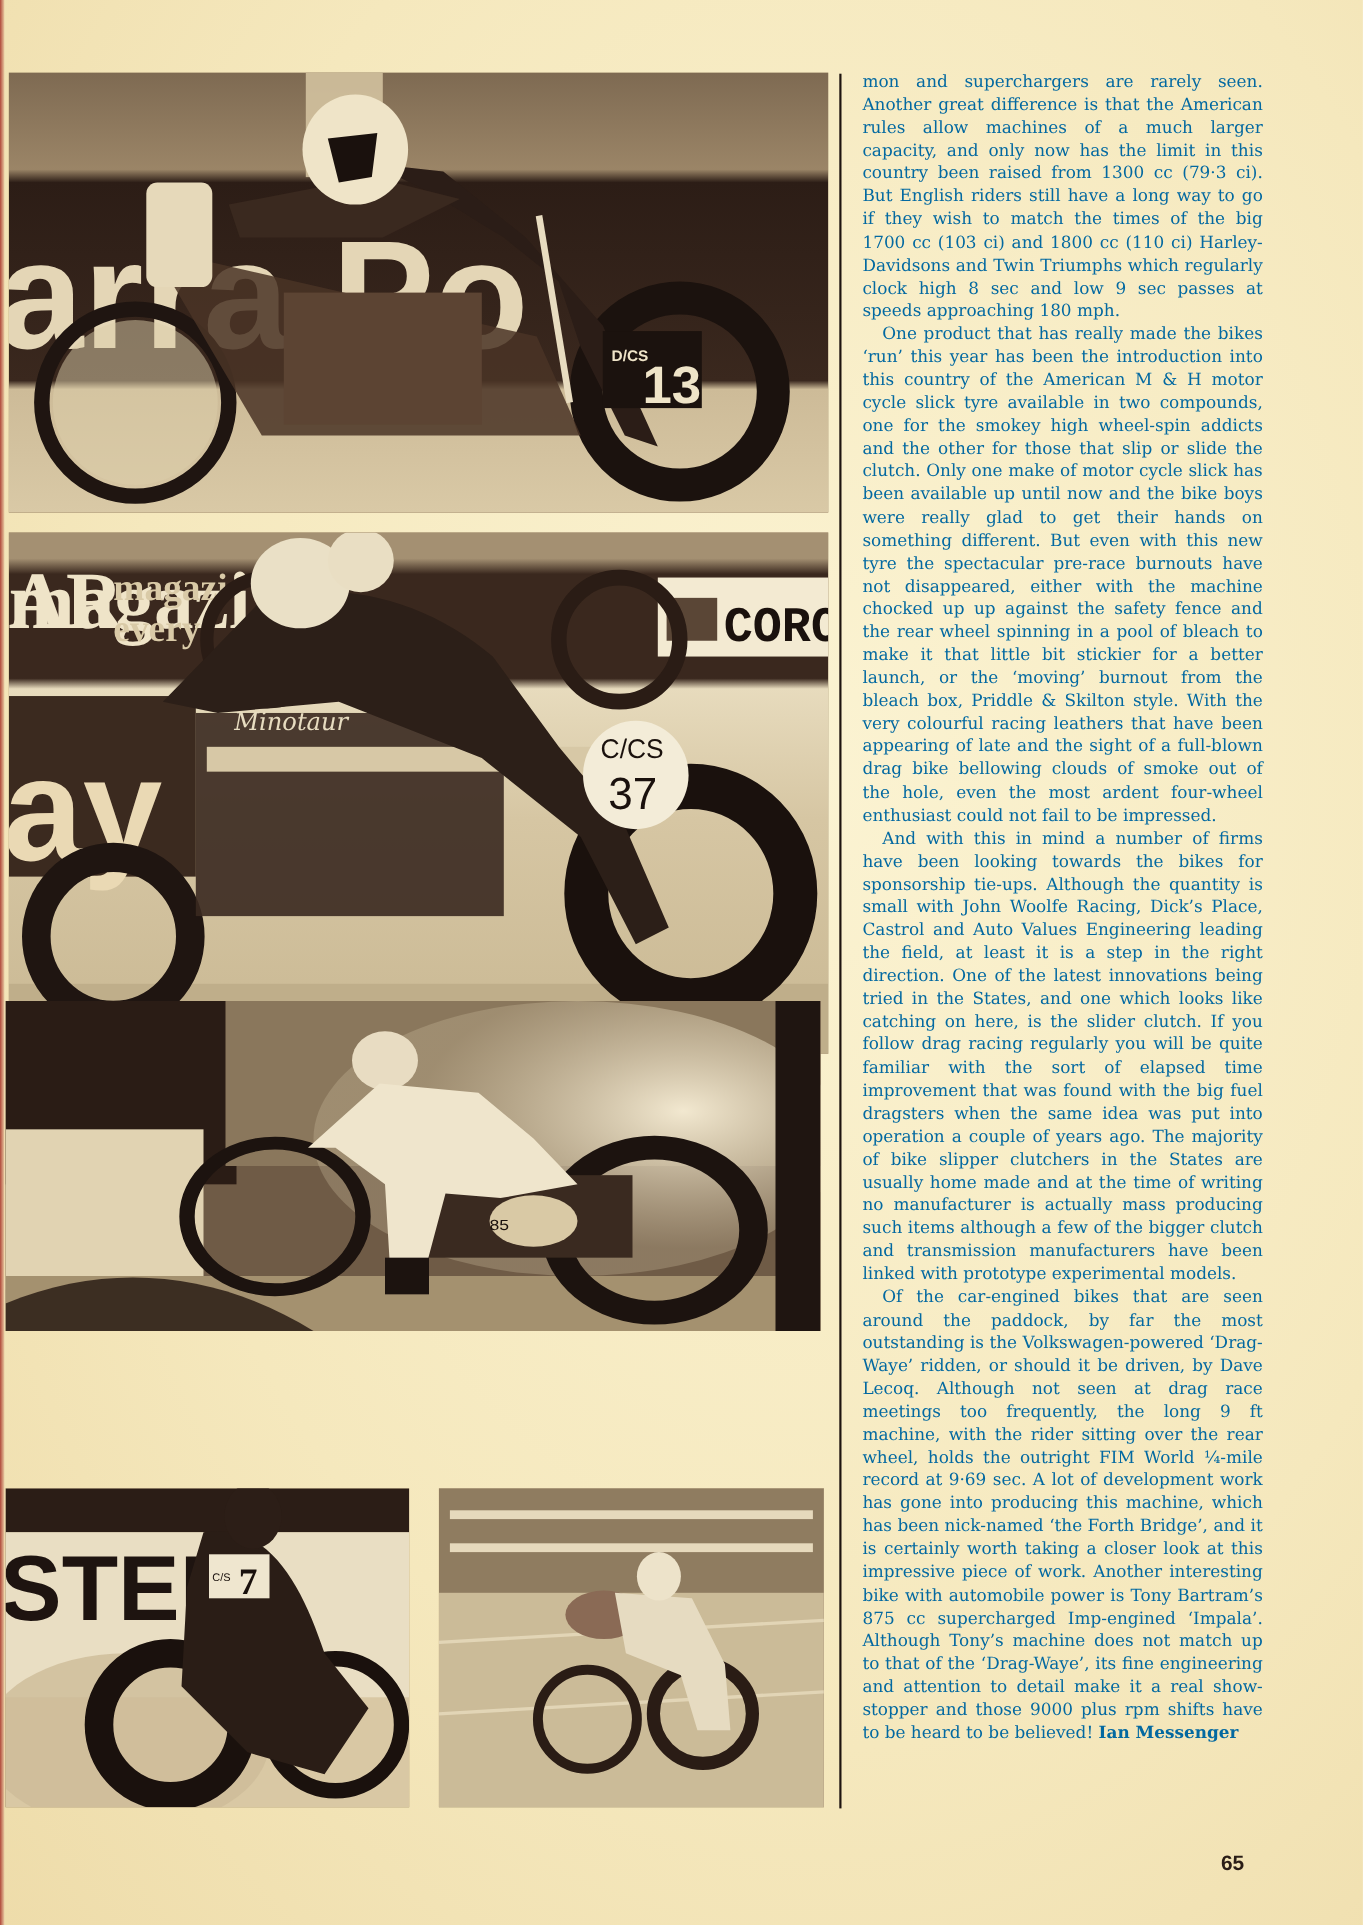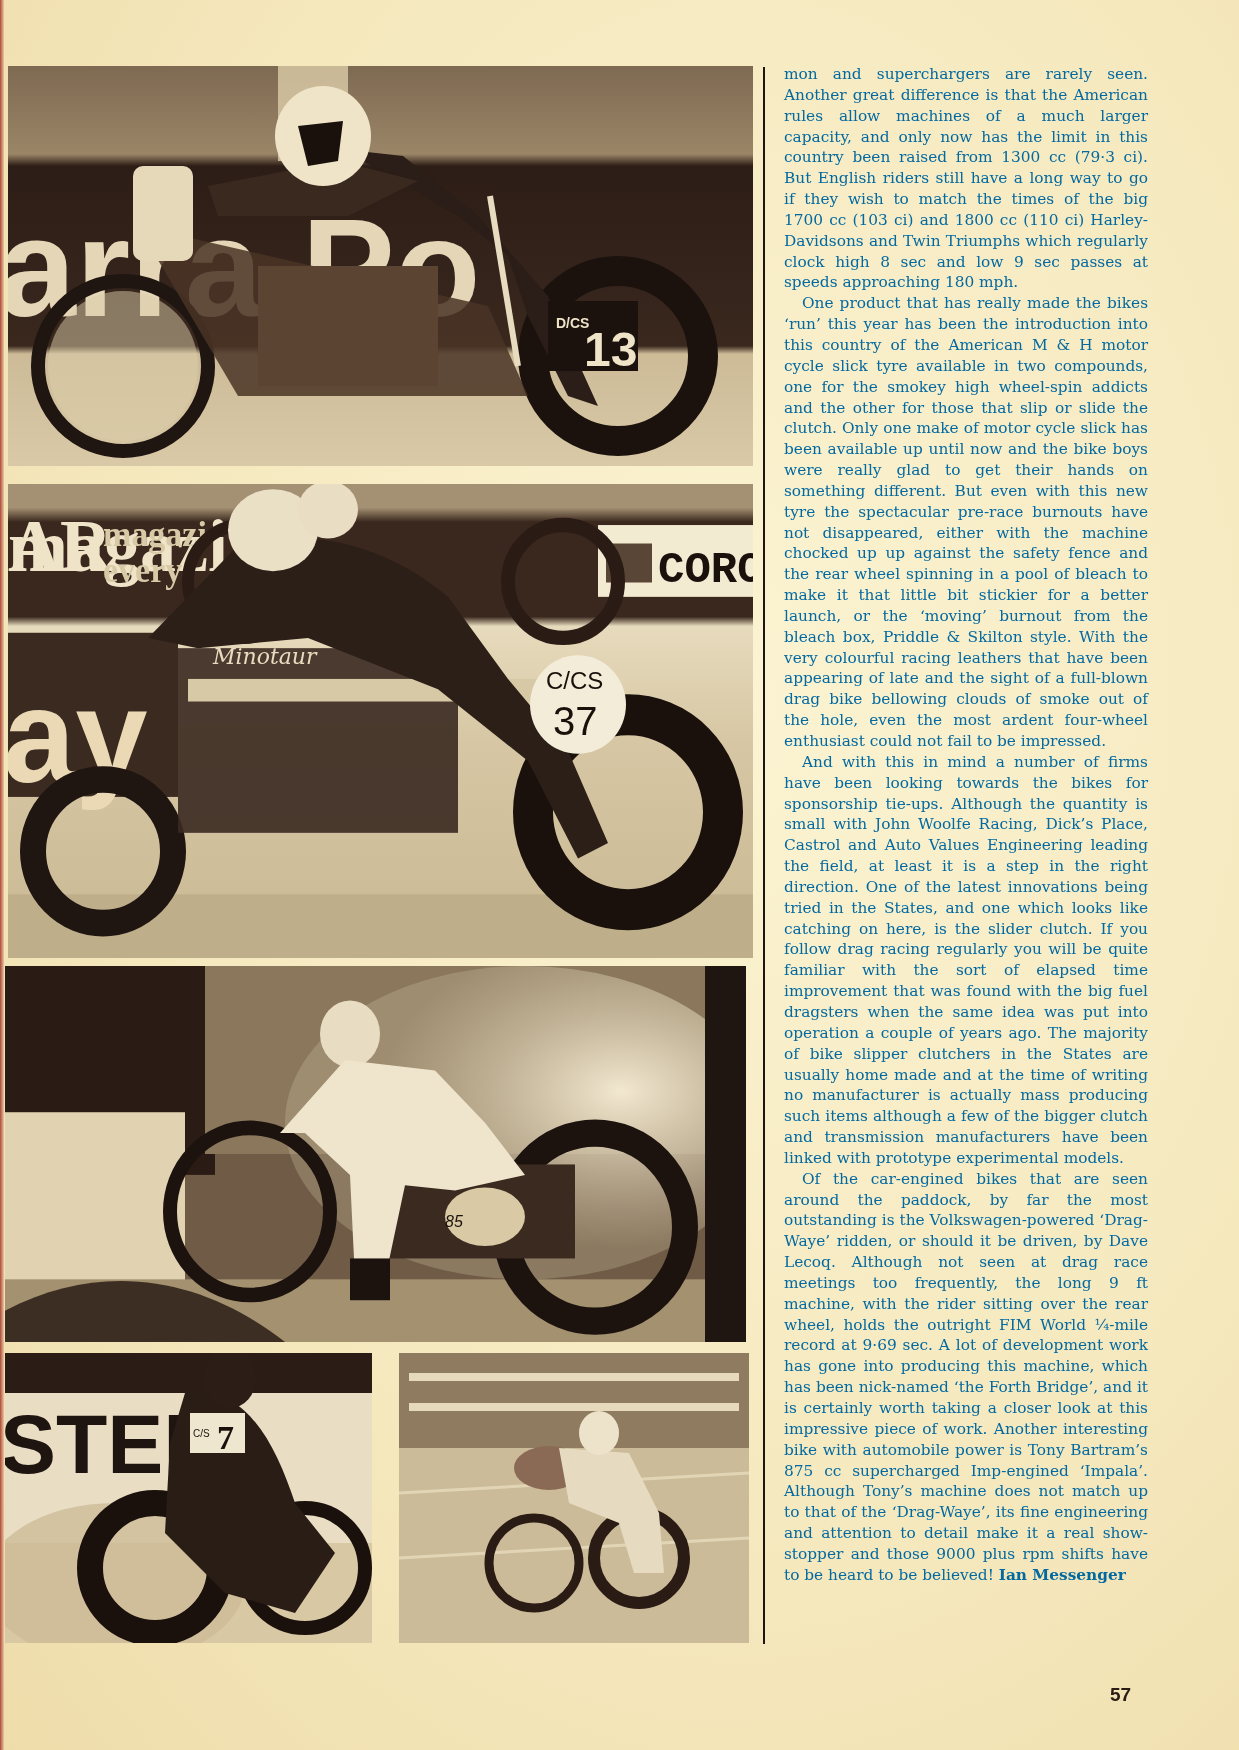--- a/index.html
+++ b/index.html
@@ -118,21 +118,21 @@
     <path d="M230 60 C300 40 380 60 440 110 L500 190 L560 260 L600 350 L570 365 L520 270 L430 200 L300 150 L190 160 L140 150 Z" fill="#2c1f18"></path>
     <ellipse cx="265" cy="45" rx="45" ry="40" fill="#eae0c6"></ellipse>
     <ellipse cx="320" cy="25" rx="30" ry="28" fill="#e9dec3"></ellipse>
 
     <ellipse cx="570" cy="215" rx="48" ry="48" fill="#f3ecd8"></ellipse>
     <text x="538" y="200" font-family="Liberation Sans, sans-serif" font-size="24" fill="#1a110d">C/CS</text>
     <text x="545" y="245" font-family="Liberation Sans, sans-serif" font-size="40" fill="#1a110d">37</text>
   </svg>
 </div>
 
-<div class="photo" style="left:5px; top:966px; width:741px; height:376px;font-style:italic;">
+<div class="photo" style="left:5px; top:910px; width:741px; height:300px;">
   <svg viewBox="0 0 741 360" preserveAspectRatio="none">
     <defs>
       <radialGradient id="smoke" cx="0.7" cy="0.4" r="0.5">
         <stop offset="0" stop-color="#f2e8d0"></stop>
         <stop offset="1" stop-color="#cfc0a0" stop-opacity="0.3"></stop>
       </radialGradient>
     </defs>
     <rect width="741" height="360" fill="#6f5b46"></rect>
     <rect x="0" y="0" width="210" height="200" fill="#2a1c15"></rect>
     <rect x="0" y="140" width="180" height="175" fill="#e1d3b2"></rect>
@@ -189,13 +189,13 @@
 
 <div class="rule"></div>
 
 <div class="article">
   <p>mon and superchargers are rarely seen. Another great difference is that the American rules allow machines of a much larger capacity, and only now has the limit in this country been raised from 1300 cc (79·3 ci). But English riders still have a long way to go if they wish to match the times of the big 1700 cc (103 ci) and 1800 cc (110 ci) Harley-Davidsons and Twin Triumphs which regularly clock high 8 sec and low 9 sec passes at speeds approaching 180 mph.</p>
   <p class="indent">One product that has really made the bikes ‘run’ this year has been the introduction into this country of the American M &amp; H motor cycle slick tyre available in two compounds, one for the smokey high wheel-spin addicts and the other for those that slip or slide the clutch. Only one make of motor cycle slick has been available up until now and the bike boys were really glad to get their hands on something different. But even with this new tyre the spectacular pre-race burnouts have not disappeared, either with the machine chocked up up against the safety fence and the rear wheel spinning in a pool of bleach to make it that little bit stickier for a better launch, or the ‘moving’ burnout from the bleach box, Priddle &amp; Skilton style. With the very colourful racing leathers that have been appearing of late and the sight of a full-blown drag bike bellowing clouds of smoke out of the hole, even the most ardent four-wheel enthusiast could not fail to be impressed.</p>
   <p class="indent">And with this in mind a number of firms have been looking towards the bikes for sponsorship tie-ups. Although the quantity is small with John Woolfe Racing, Dick’s Place, Castrol and Auto Values Engineering leading the field, at least it is a step in the right direction. One of the latest innovations being tried in the States, and one which looks like catching on here, is the slider clutch. If you follow drag racing regularly you will be quite familiar with the sort of elapsed time improvement that was found with the big fuel dragsters when the same idea was put into operation a couple of years ago. The majority of bike slipper clutchers in the States are usually home made and at the time of writing no manufacturer is actually mass producing such items although a few of the bigger clutch and transmission manufacturers have been linked with prototype experimental models.</p>
   <p class="indent"><span>Of the car-engined bikes that are seen around the paddock, by far the most outstanding is the Volkswagen-powered ‘Drag-Waye’ ridden, or should it be driven, by Dave Lecoq. Although not seen at drag race meetings too frequently, the long 9 ft machine, with the rider sitting over the rear wheel, holds the outright FIM World ¼-mile record at 9·69 sec. A lot of development work has gone into producing this machine, which has been nick-named ‘the Forth Bridge’, and it is certainly worth taking a closer look at this impressive piece of work. Another interesting bike with automobile power is Tony Bartram’s 875 cc supercharged Imp-engined ‘Impala’. Although Tony’s machine does not match up to that of the ‘Drag-Waye’, its fine engineering and attention to detail make it a real show-stopper and those 9000 plus rpm shifts have to be heard to be believed!</span> <span class="byline">Ian Messenger</span></p>
 </div>
 
-<div class="page-number">57</div>
+<div class="page-number">65</div>
 
 </body></html>

